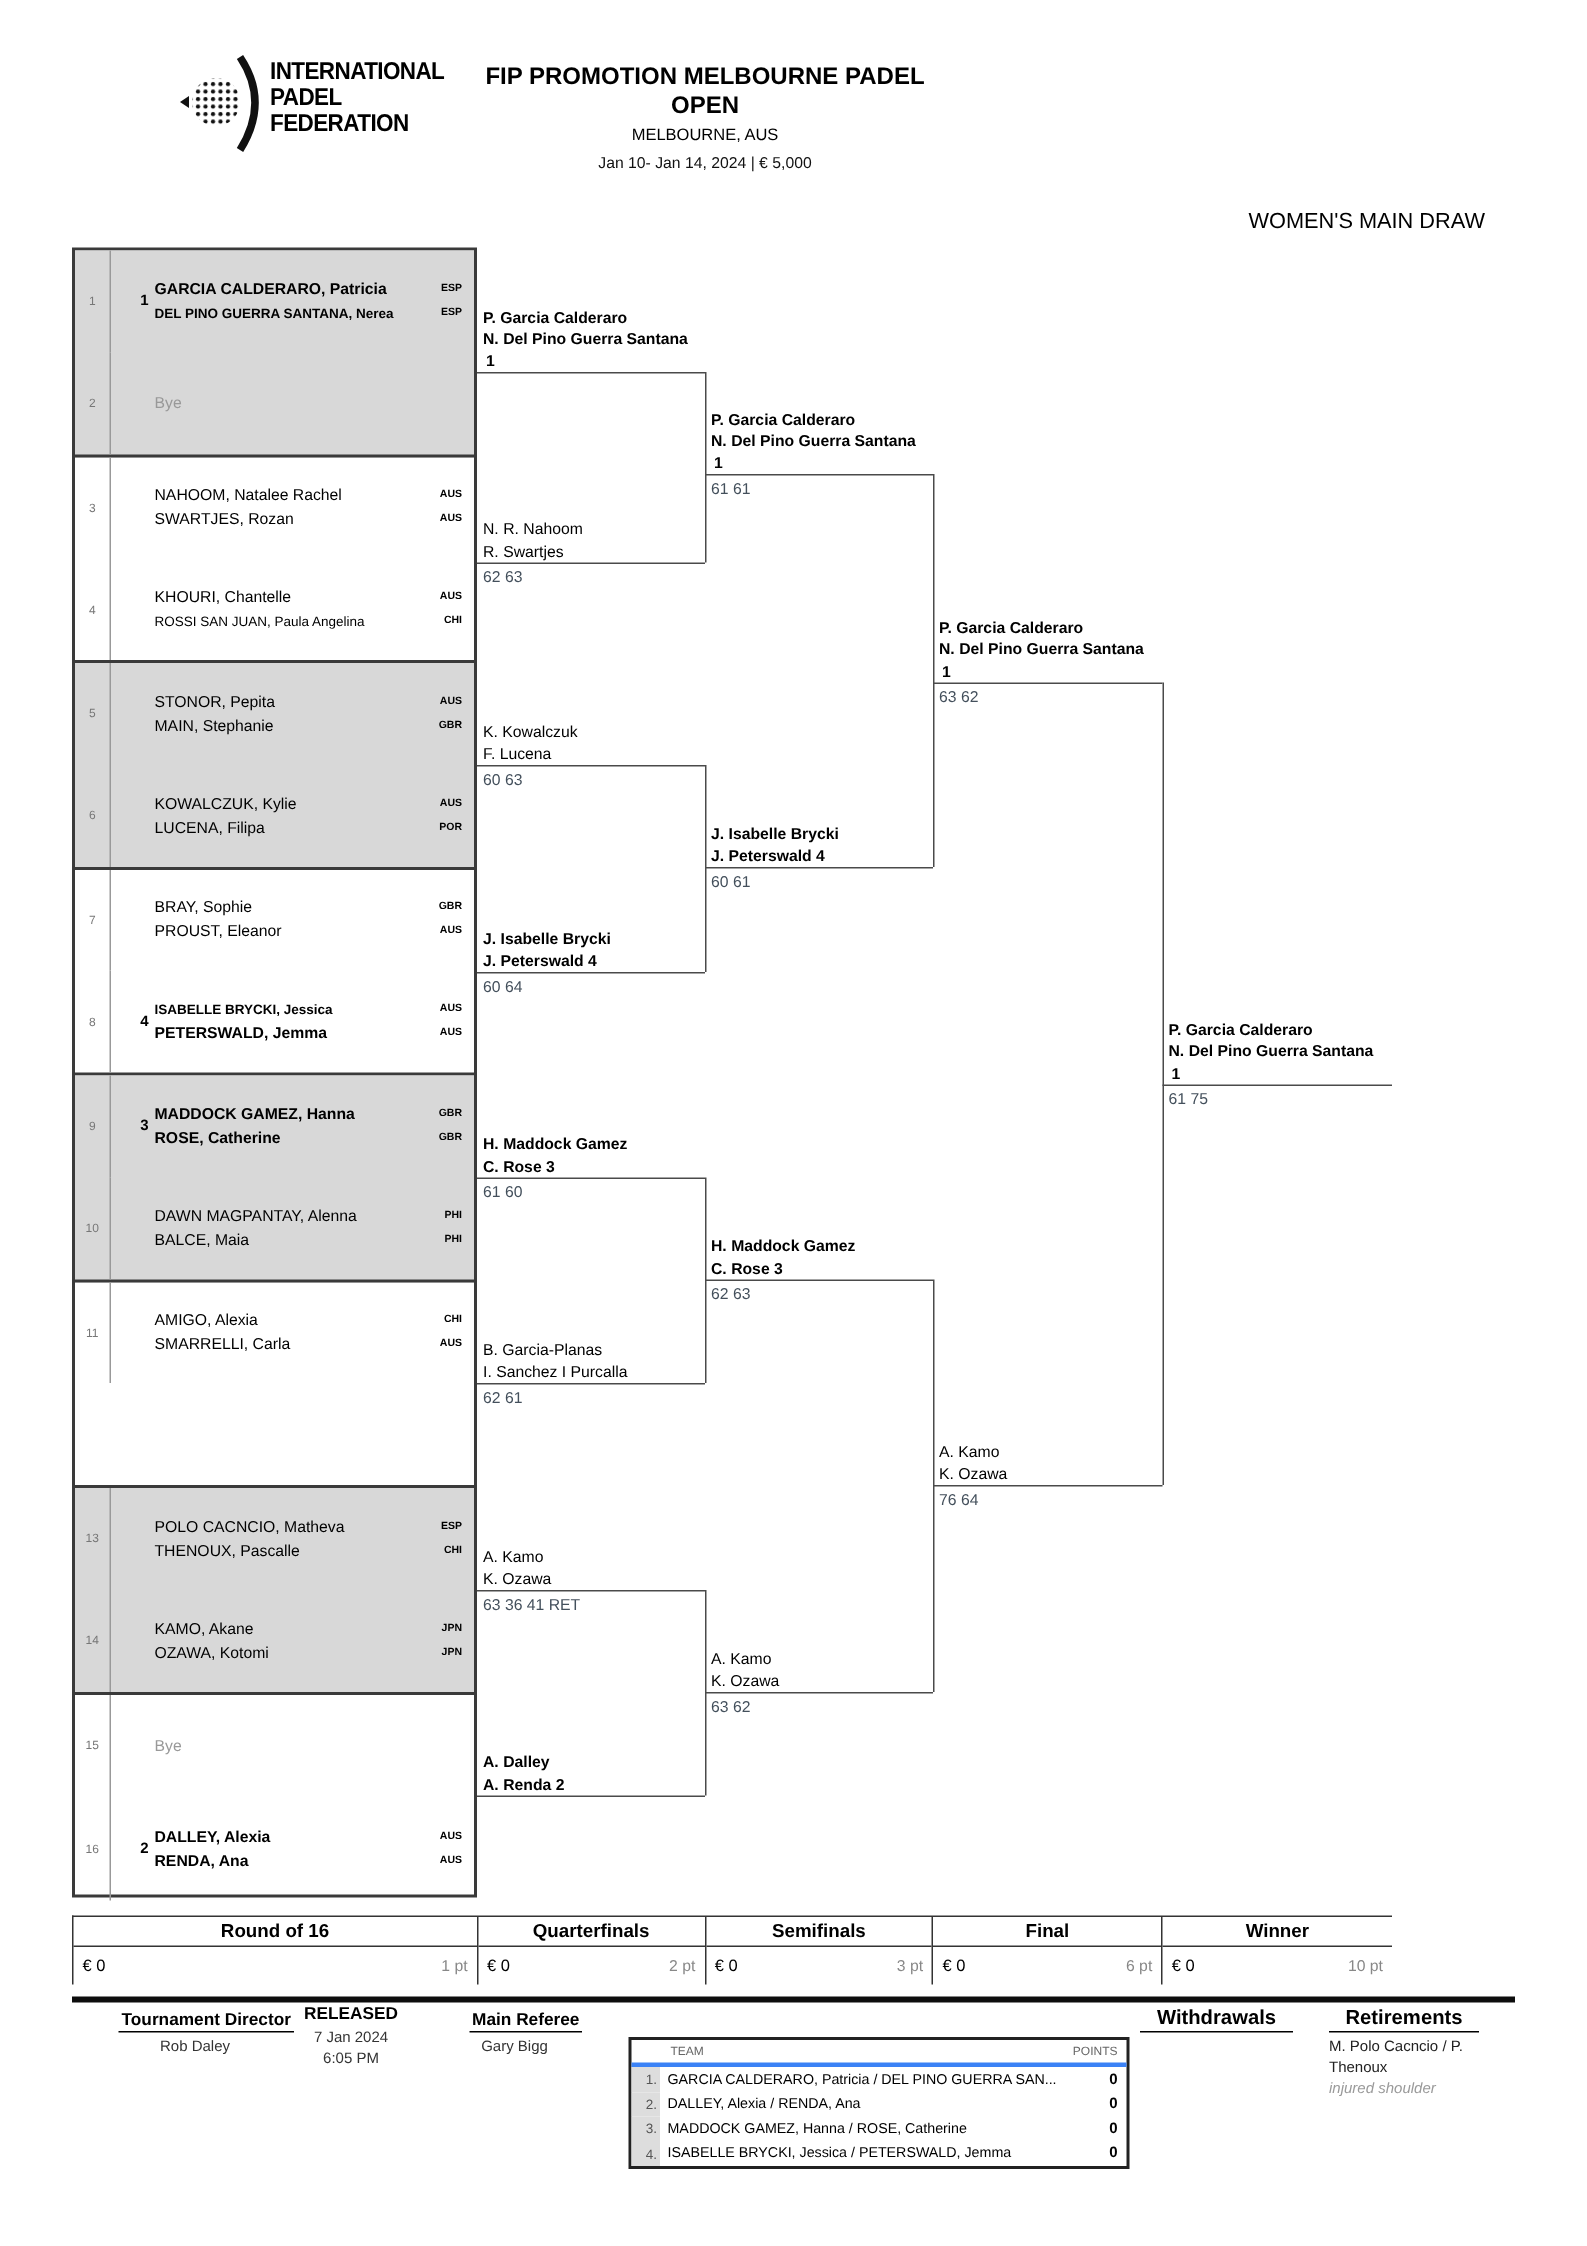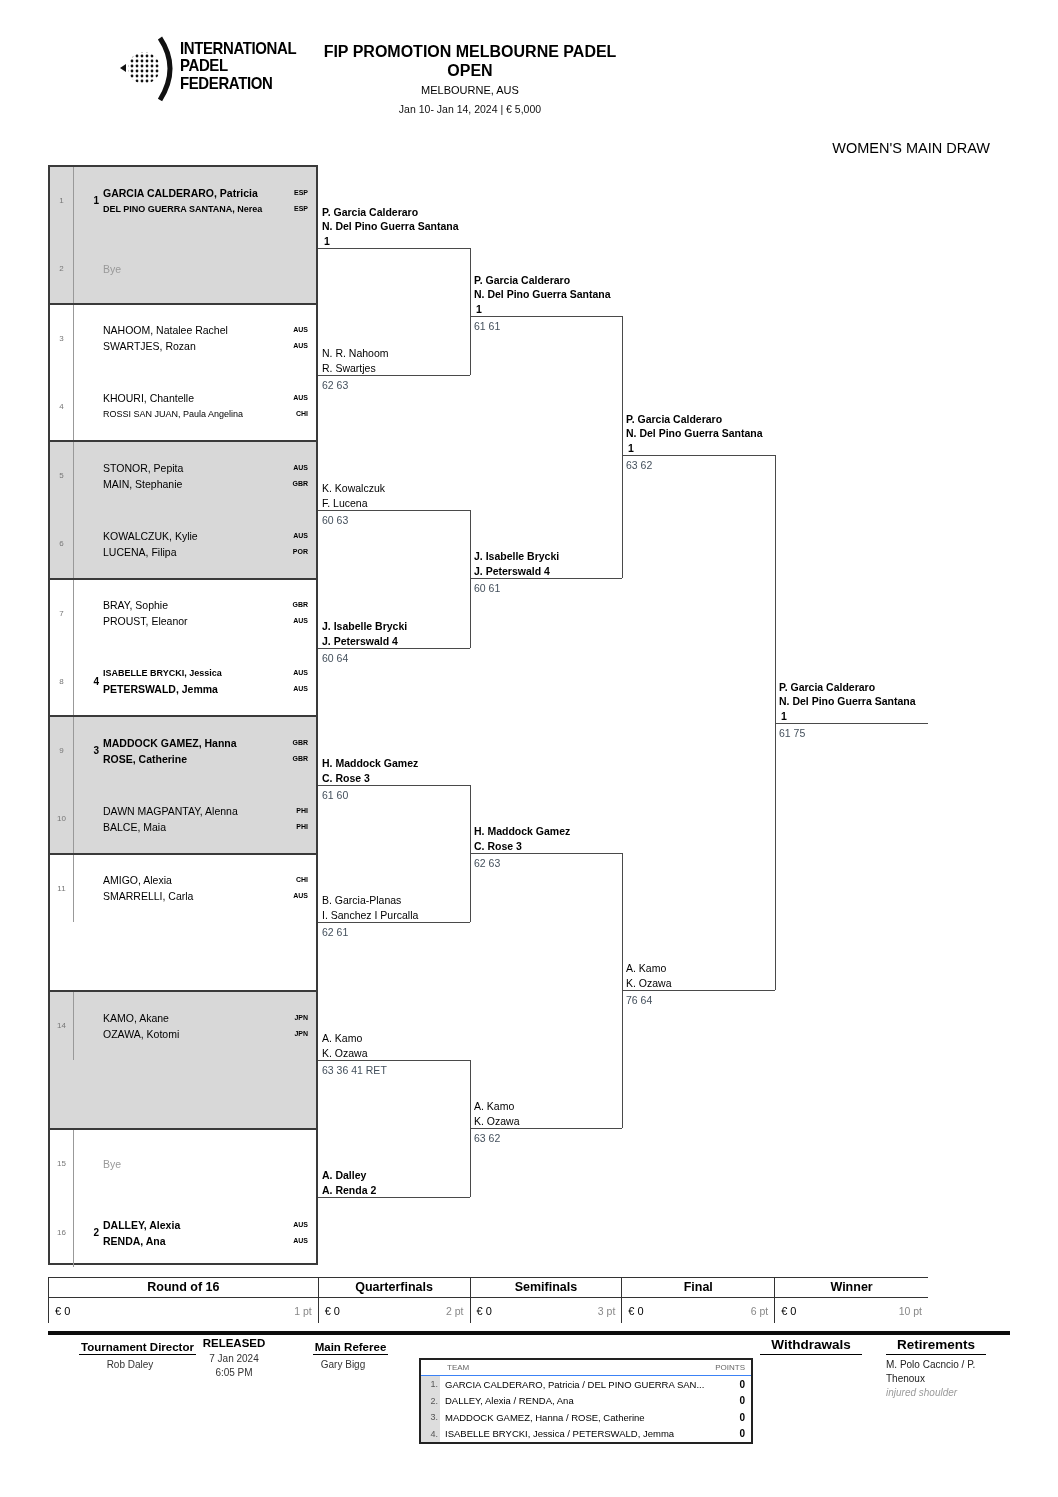--- a/index.html
+++ b/index.html
@@ -59,21 +59,21 @@
 
   
   .fcol{position:absolute;text-align:center;}
   .flabel{font-weight:bold;font-size:11.5px;}
   .flabel.ul{border-bottom:1.5px solid #000;display:inline-block;padding:0 2px 1px 2px;margin-left:15px;}
   .fval{font-size:10px;color:#333;margin-top:3px;line-height:14px;}
 
   .seeded-title{position:absolute;left:421px;top:1337px;font-weight:bold;font-size:13.5px;margin-top:26px;}
   .seeded-table{position:absolute;left:419px;top:1358px;width:334px;border:2px solid #222;
                 box-sizing:border-box;background:#fff;}
-  .st-head{display:flex;justify-content:space-between;border-bottom:1px solid #3b82f6;
+  .st-head{display:flex;justify-content:space-between;border-bottom:3px solid #3b82f6;
            font-size:8px;color:#666;height:15px;align-items:center;}
   .st-head .st-team{padding-left:26px;}
   .st-head .st-points{padding-right:6px;margin-left:47px;}
   .st-row{display:flex;align-items:center;height:16.5px;font-size:9.5px;}
   .st-num{width:17px;flex:none;background:#ddd;color:#555;text-align:right;padding-right:2px;
           font-size:9px;align-self:stretch;display:flex;align-items:center;justify-content:flex-end;}
   .st-name{flex:1;padding-left:5px;white-space:nowrap;overflow:hidden;}
   .st-pts{width:26px;flex:none;text-align:right;padding-right:6px;font-weight:bold;font-size:10px;}
 
   .wr-head{font-weight:bold;font-size:13.5px;text-align:center;border-bottom:1.5px solid #000;
@@ -255,20 +255,32 @@
         </div>
         <div class="e-nat">
           <div>CHI</div>
           <div>AUS</div>
         </div>
       </div>
     </div>
 
     <div class="block shaded" style="top:825px">
       <div class="entry">
+        <div class="e-pos">13</div>
+        <div class="e-seed"></div>
+        <div class="e-names">
+          <div class="e-line">POLO CACNCIO, Matheva</div>
+          <div class="e-line">THENOUX, Pascalle</div>
+        </div>
+        <div class="e-nat">
+          <div>ESP</div>
+          <div>CHI</div>
+        </div>
+      </div>
+      <div class="entry">
         <div class="e-pos">14</div>
         <div class="e-seed"></div>
         <div class="e-names">
           <div class="e-line">KAMO, Akane</div>
           <div class="e-line">OZAWA, Kotomi</div>
         </div>
         <div class="e-nat">
           <div>JPN</div>
           <div>JPN</div>
         </div>

